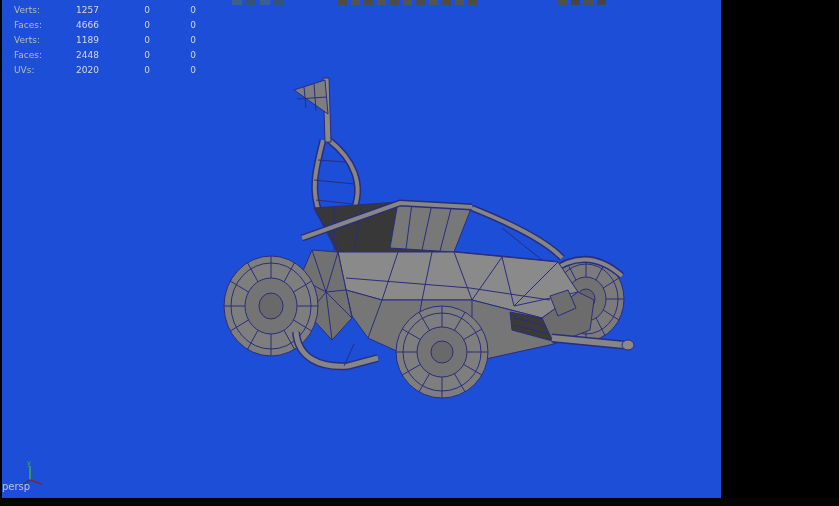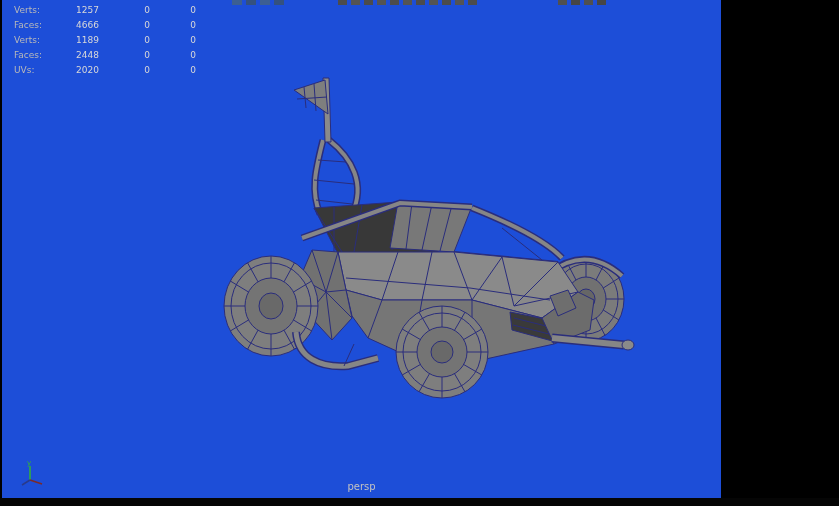--- a/index.html
+++ b/index.html
@@ -18,21 +18,21 @@
   .strip i{position:absolute;top:0;height:5px;display:block;}
 
   
   .hud{position:absolute;top:3px;left:12px;font-size:9px;line-height:15px;}
   .hud-row{display:grid;grid-template-columns:62px 30px 44px 46px;}
   .hud-label{color:#b9b9b9;text-align:left;}
   .hud-total{color:#d8d8d8;text-align:left;}
   .hud-c{color:#d8d8d8;text-align:right;}
 
   .cam-label{
-    position:absolute;left:0;bottom:6px;width:100%;text-align:center;
+    position:absolute;left:0;bottom:6px;width:100%;
     color:#c2c2c2;font-size:10px;margin-top:44px;
   }
   .axis{position:absolute;left:14px;bottom:10px;}
   .model-svg{position:absolute;left:0;top:0;}
 
   
   .f{stroke:#2a2d7c;stroke-width:1;}
   .ln{stroke:#2a2d7c;stroke-width:1;fill:none;}
   .to{fill:none;stroke:#2a2d7c;}
   .ti{fill:none;stroke:#868686;}

